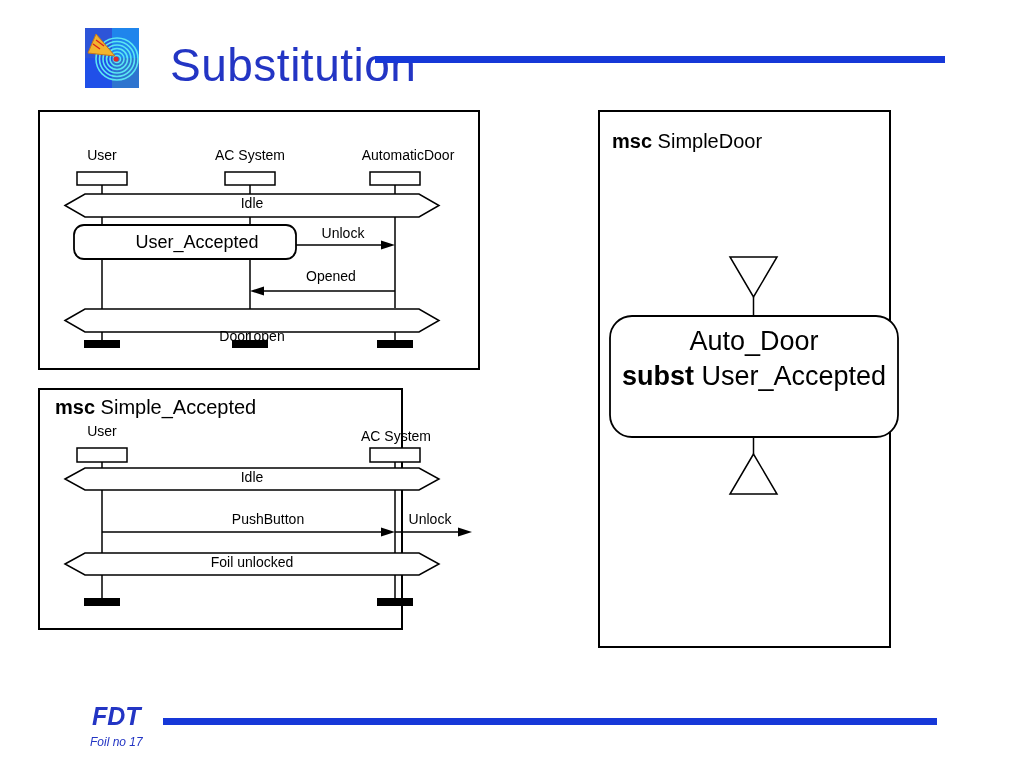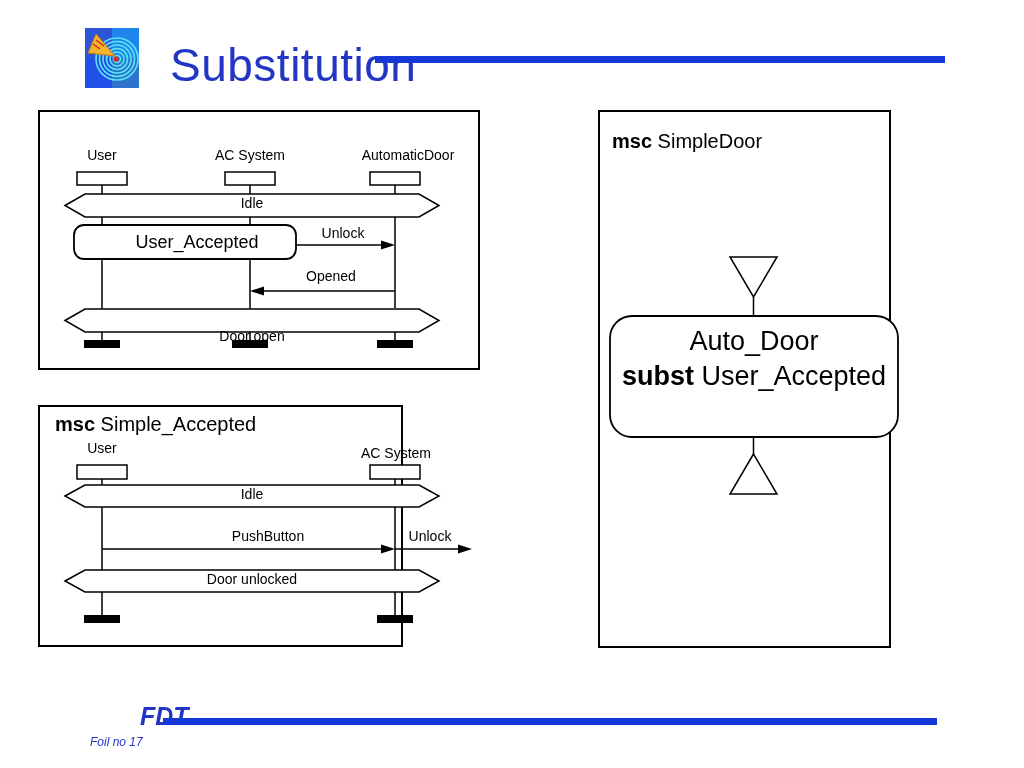--- a/index.html
+++ b/index.html
@@ -31,21 +31,21 @@
     transform:translateX(-50%); line-height:1.1;
   }
   .italic { }
   .hmsc-text {
     position:absolute; left:10px; top:212px; width:288px;
     font-size:27px; line-height:35px; text-align:center; white-space:nowrap;
   }
   
   .footer-brand {
     position:absolute; left:92px; top:702px;
-    font-size:25px; font-weight:bold; font-style:italic; color:var(--accent,#2335c4);margin-left:48px;
+    font-size:25px; font-weight:bold; font-style:italic; color:var(--accent,#2335c4);
   }
   .footer-rule {
     position:absolute; left:163px; top:718px; width:774px; height:7px;
     background:var(--rule,#1638d8);
   }
   .footer-foil {
     position:absolute; left:90px; top:735px;
     font-size:12px; font-style:italic; color:var(--accent,#2335c4);
   }
 </style>
@@ -117,21 +117,21 @@
     <div class="lbl" style="left:62px;  top:36px;">User</div>
     <div class="lbl" style="left:210px; top:36px;">AC System</div>
     <div class="lbl" style="left:368px; top:36px;">AutomaticDoor</div>
     <div class="lbl italic" style="left:212px; top:84px;">Idle</div>
     <div class="lbl" style="left:157px; top:121px; font-size:18px;">User_Accepted</div>
     <div class="lbl" style="left:303px; top:114px;">Unlock</div>
     <div class="lbl" style="left:246px; top:157px;margin-left:45px;">Opened</div>
     <div class="lbl italic" style="left:212px; top:199px;margin-top:18px;">Door open</div>
   </div>
 
-  <div class="panel" style="left:38px; top:405px; width:365px; height:242px;">
+  <div class="panel" style="left:38px; top:388px; width:365px; height:242px;">
     <svg width="439" height="238" viewBox="0 0 439 238">
       <g stroke="#000" stroke-width="1.5" fill="#fff">
         <rect x="37" y="58" width="50" height="14"></rect>
         <rect x="330" y="58" width="50" height="14"></rect>
       </g>
       <g stroke="#000" stroke-width="1.5">
         <line x1="62" y1="72" x2="62" y2="78"></line>
         <line x1="355" y1="72" x2="355" y2="78"></line>
       </g>
       <polygon points="25,89 45,78 379,78 399,89 379,100 45,100" fill="#fff" stroke="#000" stroke-width="1.5"></polygon>
@@ -155,21 +155,21 @@
     </svg>
     <div class="msc-title">
       <span class="kw">msc</span>
       <span>Simple_Accepted</span>
     </div>
     <div class="lbl" style="left:62px;  top:34px;">User</div>
     <div class="lbl" style="left:356px; top:39px;">AC System</div>
     <div class="lbl italic" style="left:212px; top:80px;">Idle</div>
     <div class="lbl" style="left:228px; top:122px;">PushButton</div>
     <div class="lbl" style="left:390px; top:122px;">Unlock</div>
-    <div class="lbl italic" style="left:212px; top:165px;">Door unlocked</div>
+    <div class="lbl italic" style="left:212px; top:165px;">Foil unlocked</div>
   </div>
 
   <div class="panel" style="left:598px; top:110px; width:293px; height:538px;">
     <svg width="313" height="534" viewBox="0 0 313 534">
       <polygon points="130,145 177,145 153.5,185" fill="#fff" stroke="#000" stroke-width="1.5"></polygon>
       <line x1="153.5" y1="185" x2="153.5" y2="204" stroke="#000" stroke-width="1.5"></line>
       <rect x="10" y="204" width="288" height="121" rx="22" ry="22" fill="#fff" stroke="#000" stroke-width="1.8"></rect>
       <line x1="153.5" y1="325" x2="153.5" y2="342" stroke="#000" stroke-width="1.5"></line>
       <polygon points="153.5,342 130,382 177,382" fill="#fff" stroke="#000" stroke-width="1.5"></polygon>
     </svg>

